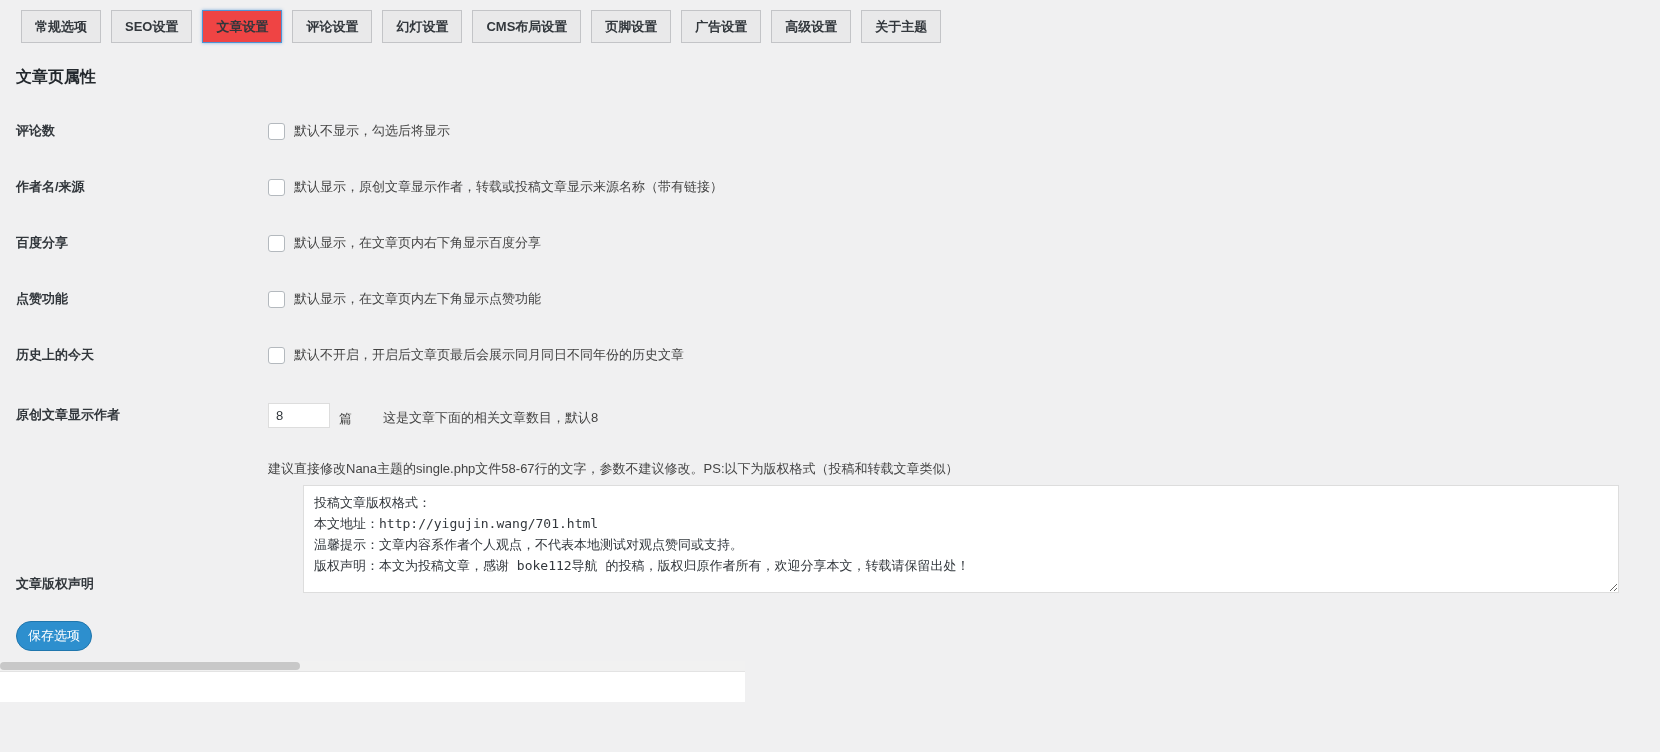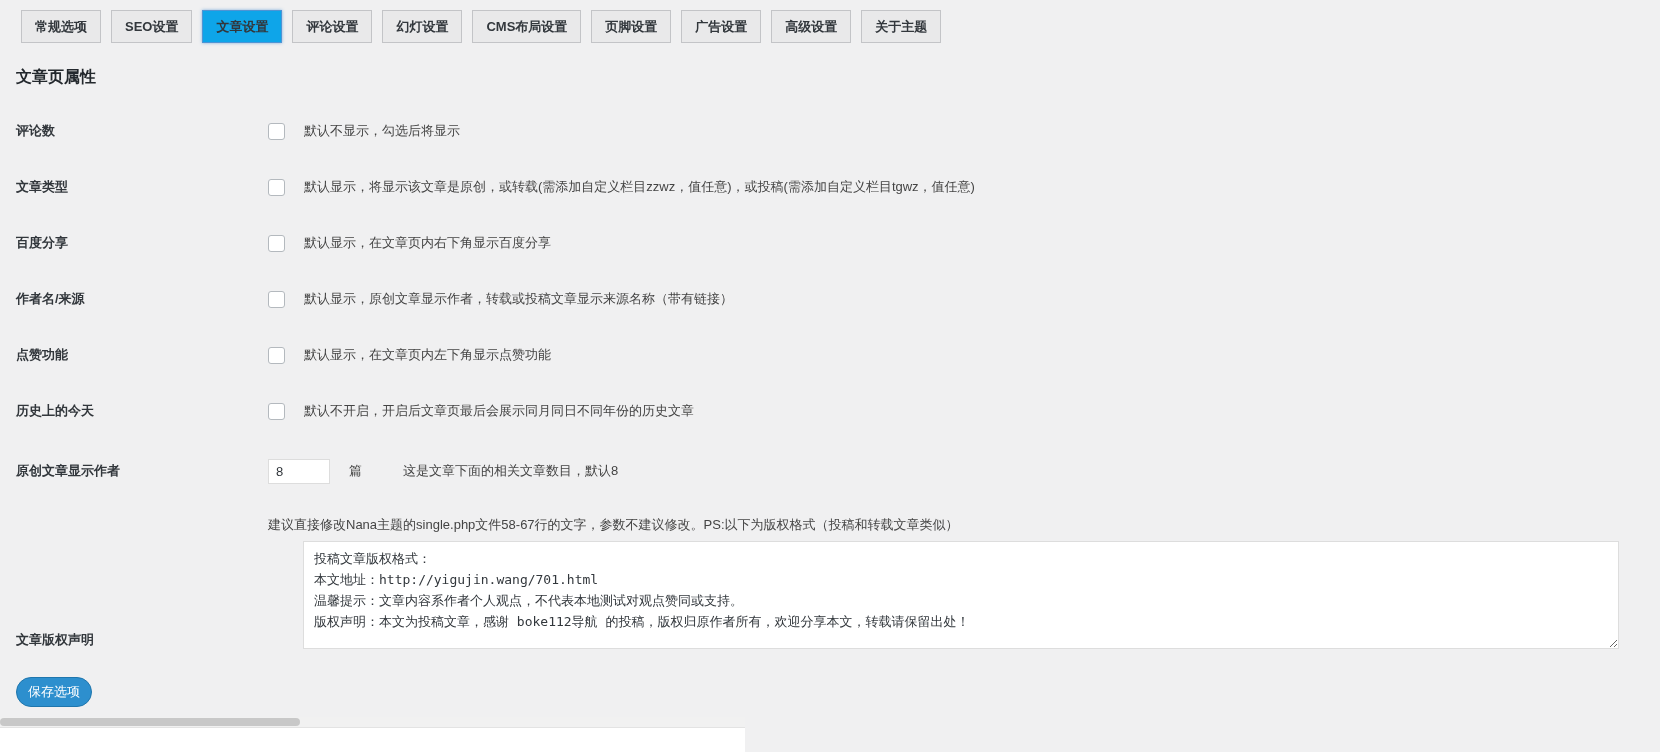--- a/index.html
+++ b/index.html
@@ -10,37 +10,37 @@
     color:#444;font-size:13px;
   }
   
   .tabbar{display:flex;gap:10px;padding:10px 0 0 21px}
   .tab{
     font-size:13px;font-weight:bold;color:#32373c;
     background:#e9e9ea;border:1px solid #c3c4c7;
     padding:9px 13px;line-height:1;cursor:pointer;white-space:nowrap;
   }
   .tab.active{
-    background:#0ea5e9;border:1px solid #4f94d4;
+    background:#ef4444;border:1px solid #4f94d4;
     box-shadow:0 0 3px rgba(79,148,212,.7);
   }
   
   .page-title{
     font-size:16px;font-weight:bold;color:#23282d;
     margin:24px 0 16px 16px;line-height:20px;
   }
   
   .form{margin-top:16px}
   .row{display:flex;align-items:center;height:56px}
   .row-related{height:64px}
   .row-label{
     width:268px;flex-shrink:0;box-sizing:border-box;padding-left:16px;
     font-weight:bold;font-size:13px;color:#32373c;
   }
-  .ctrl{display:flex;align-items:center;gap:19px;font-size:13px;color:#444}
+  .ctrl{display:flex;align-items:flex-end;gap:9px;font-size:13px;color:#444}
   input.checkbox{
     -webkit-appearance:none;appearance:none;
     width:17px;height:17px;margin:0;flex-shrink:0;
     background:#fff;border:1px solid #b4b9be;border-radius:3px;cursor:pointer;
   }
   .desc{font-size:13px;color:#444;line-height:1.4}
   input.small-text{
     width:62px;height:25px;box-sizing:border-box;
     border:1px solid #ddd;background:#fff;color:#32373c;
     padding:2px 7px;font-size:13px;
@@ -95,41 +95,34 @@
 <div class="form">
 
   <div class="row">
     <div class="row-label">评论数</div>
     <div class="ctrl">
       <input type="checkbox" class="checkbox" style="">
       <span class="desc">默认不显示，勾选后将显示</span>
     </div>
   </div>
 
+
   <div class="row">
-    <div class="row-label">文章类型</div>
+    <div class="row-label">作者名/来源</div>
     <div class="ctrl">
       <input type="checkbox" class="checkbox" style="">
-      <span class="desc">默认显示，将显示该文章是原创，或转载(需添加自定义栏目zzwz，值任意)，或投稿(需添加自定义栏目tgwz，值任意)</span>
+      <span class="desc">默认显示，原创文章显示作者，转载或投稿文章显示来源名称（带有链接）</span>
     </div>
   </div>
 
   <div class="row">
     <div class="row-label">百度分享</div>
     <div class="ctrl">
       <input type="checkbox" class="checkbox" style="">
       <span class="desc">默认显示，在文章页内右下角显示百度分享</span>
-    </div>
-  </div>
-
-  <div class="row">
-    <div class="row-label">作者名/来源</div>
-    <div class="ctrl">
-      <input type="checkbox" class="checkbox" style="">
-      <span class="desc">默认显示，原创文章显示作者，转载或投稿文章显示来源名称（带有链接）</span>
     </div>
   </div>
 
   <div class="row">
     <div class="row-label">点赞功能</div>
     <div class="ctrl">
       <input type="checkbox" class="checkbox" style="">
       <span class="desc">默认显示，在文章页内左下角显示点赞功能</span>
     </div>
   </div>

